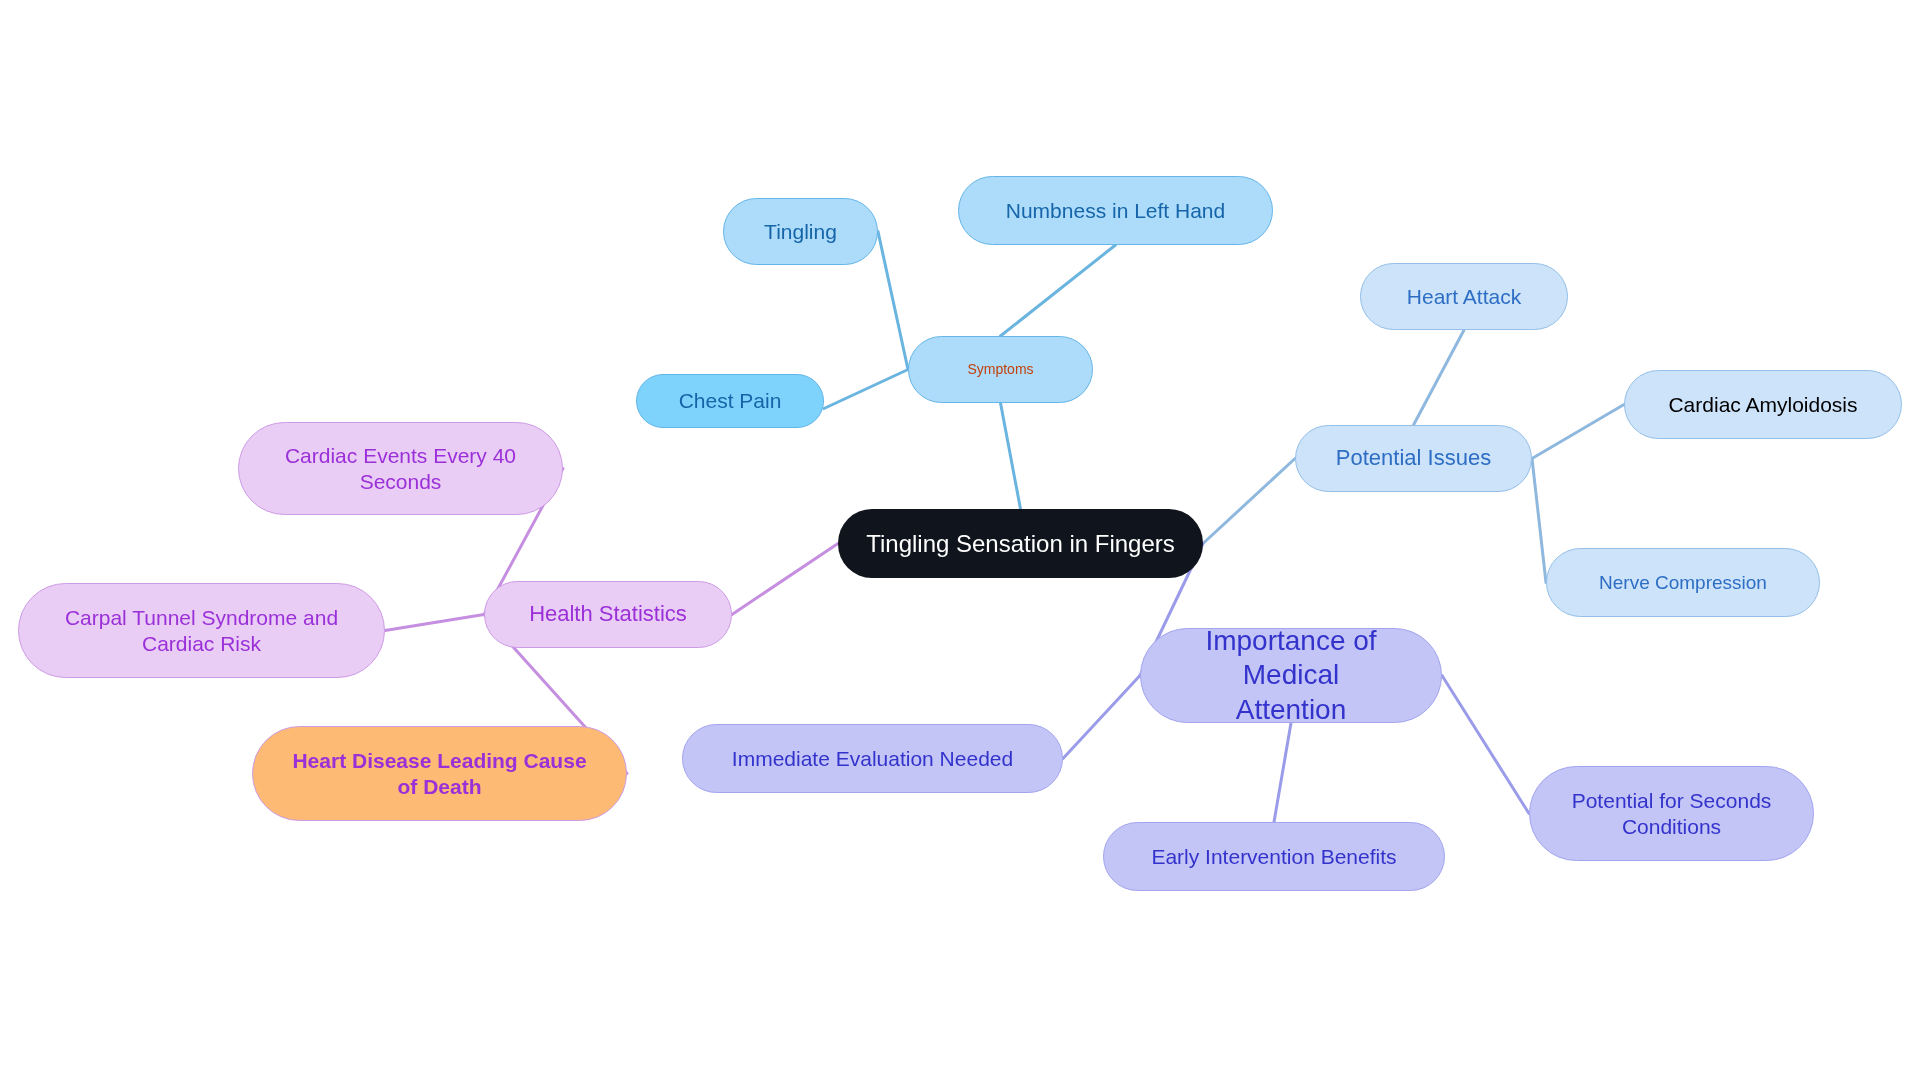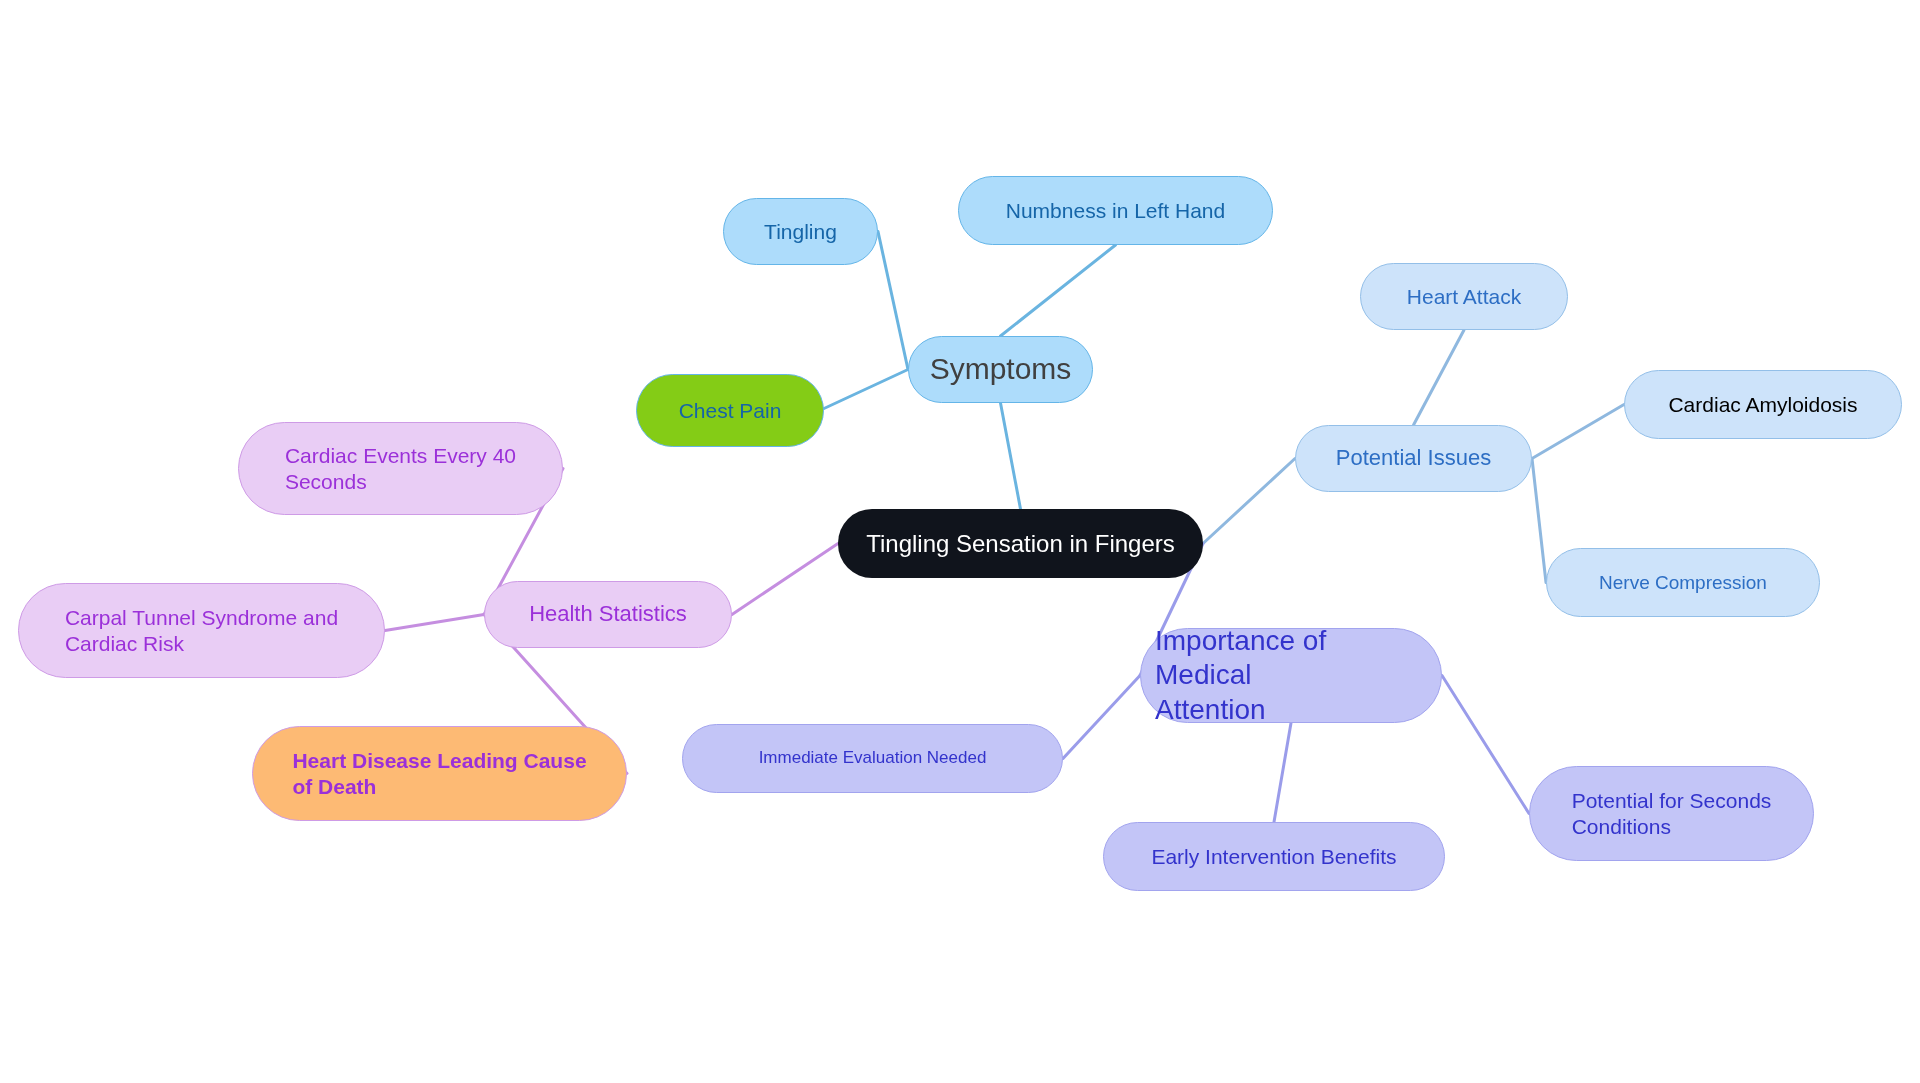--- a/index.html
+++ b/index.html
@@ -24,21 +24,21 @@
     top: 0;
     width: 1920px;
     height: 1083px;
   }
   .node {
     position: absolute;
     box-sizing: border-box;
     display: flex;
     align-items: center;
     justify-content: center;
-    text-align: left;
+    text-align: center;
     border-radius: 999px;
     border-style: solid;
     border-width: 1.5px;
     line-height: 1.22;
     white-space: pre-line;
     padding: 0 14px;
     z-index: 5;
   }
   .node.root {
     border-radius: 34px;
@@ -63,35 +63,35 @@
       <line x1="484" y1="614.5" x2="563" y2="468.5" stroke="#c58ee0" stroke-width="3" stroke-linecap="round"></line>
       <line x1="484" y1="614.5" x2="385" y2="630.5" stroke="#c58ee0" stroke-width="3" stroke-linecap="round"></line>
       <line x1="484" y1="614.5" x2="627" y2="773.5" stroke="#c58ee0" stroke-width="3" stroke-linecap="round"></line>
       <line x1="1203" y1="543.5" x2="1140" y2="675.5" stroke="#9a9cea" stroke-width="3" stroke-linecap="round"></line>
       <line x1="1140" y1="675.5" x2="1063" y2="758.5" stroke="#9a9cea" stroke-width="3" stroke-linecap="round"></line>
       <line x1="1291" y1="723" x2="1274" y2="822" stroke="#9a9cea" stroke-width="3" stroke-linecap="round"></line>
       <line x1="1442" y1="675.5" x2="1529" y2="813.5" stroke="#9a9cea" stroke-width="3" stroke-linecap="round"></line>
     </svg>
   <div id="node-layer">
       <div class="node root" style="left: 838px; top: 509px; width: 365px; height: 69px; background: rgb(16, 20, 28); border-color: rgb(16, 20, 28); color: rgb(255, 255, 255); font-size: 24px;">Tingling Sensation in Fingers</div>
-      <div class="node" style="left: 908px; top: 336px; width: 185px; height: 67px; background: rgb(173, 220, 251); border-color: rgb(100, 181, 232); color: #404040; font-size: 30px;">Symptoms</div>
+      <div class="node" style="left: 908px; top: 336px; width: 185px; height: 67px; background: rgb(173, 220, 251); border-color: rgb(100, 181, 232); color: #c2410c; font-size: 14px;">Symptoms</div>
       <div class="node" style="left: 723px; top: 198px; width: 155px; height: 67px; background: rgb(173, 220, 251); border-color: rgb(100, 181, 232); color: rgb(21, 101, 168); font-size: 21px;">Tingling</div>
       <div class="node" style="left: 958px; top: 176px; width: 315px; height: 69px; background: rgb(173, 220, 251); border-color: rgb(100, 181, 232); color: rgb(21, 101, 168); font-size: 21px;">Numbness in Left Hand</div>
-      <div class="node" style="left: 636px; top: 374px; width: 188px; height: 73px; background: #84cc16; border-color: rgb(100, 181, 232); color: rgb(21, 101, 168); font-size: 21px;">Chest Pain</div>
+      <div class="node" style="left: 636px; top: 374px; width: 188px; height: 54px; background: #7dd3fc; border-color: rgb(100, 181, 232); color: rgb(21, 101, 168); font-size: 21px;">Chest Pain</div>
       <div class="node" style="left: 1295px; top: 425px; width: 237px; height: 67px; background: rgb(205, 227, 250); border-color: rgb(147, 191, 232); color: rgb(45, 110, 196); font-size: 22px;">Potential Issues</div>
       <div class="node" style="left: 1360px; top: 263px; width: 208px; height: 67px; background: rgb(205, 227, 250); border-color: rgb(147, 191, 232); color: rgb(45, 110, 196); font-size: 21px;">Heart Attack</div>
       <div class="node" style="left: 1624px; top: 370px; width: 278px; height: 69px; background: rgb(205, 227, 250); border-color: rgb(147, 191, 232); color: #000000; font-size: 21px;">Cardiac Amyloidosis</div>
       <div class="node" style="left: 1546px; top: 548px; width: 274px; height: 69px; background: rgb(205, 227, 250); border-color: rgb(147, 191, 232); color: rgb(45, 110, 196); font-size: 19px;">Nerve Compression</div>
       <div class="node" style="left: 484px; top: 581px; width: 248px; height: 67px; background: rgb(233, 205, 245); border-color: rgb(206, 155, 230); color: rgb(155, 48, 217); font-size: 22px;">Health Statistics</div>
       <div class="node" style="left: 238px; top: 422px; width: 325px; height: 93px; background: rgb(233, 205, 245); border-color: rgb(206, 155, 230); color: rgb(155, 48, 217); font-size: 21px;">Cardiac Events Every 40
 Seconds</div>
       <div class="node" style="left: 18px; top: 583px; width: 367px; height: 95px; background: rgb(233, 205, 245); border-color: rgb(206, 155, 230); color: rgb(155, 48, 217); font-size: 21px;">Carpal Tunnel Syndrome and
 Cardiac Risk</div>
       <div class="node" style="left: 252px; top: 726px; width: 375px; height: 95px; background: #fdba74; border-color: rgb(206, 155, 230); color: rgb(155, 48, 217); font-size: 21px; font-weight: bold;">Heart Disease Leading Cause
 of Death</div>
       <div class="node" style="left: 1140px; top: 628px; width: 302px; height: 95px; background: rgb(195, 197, 247); border-color: rgb(162, 164, 238); color: rgb(51, 51, 204); font-size: 28px;">Importance of Medical
 Attention</div>
-      <div class="node" style="left: 682px; top: 724px; width: 381px; height: 69px; background: rgb(195, 197, 247); border-color: rgb(162, 164, 238); color: rgb(51, 51, 204); font-size: 17px;">Immediate Evaluation Needed</div>
+      <div class="node" style="left: 682px; top: 724px; width: 381px; height: 69px; background: rgb(195, 197, 247); border-color: rgb(162, 164, 238); color: rgb(51, 51, 204); font-size: 21px;">Immediate Evaluation Needed</div>
       <div class="node" style="left: 1103px; top: 822px; width: 342px; height: 69px; background: rgb(195, 197, 247); border-color: rgb(162, 164, 238); color: rgb(51, 51, 204); font-size: 21px;">Early Intervention Benefits</div>
       <div class="node" style="left: 1529px; top: 766px; width: 285px; height: 95px; background: rgb(195, 197, 247); border-color: rgb(162, 164, 238); color: rgb(51, 51, 204); font-size: 21px;">Potential for Seconds
 Conditions</div>
     </div>
 </div>
 
 </body></html>

